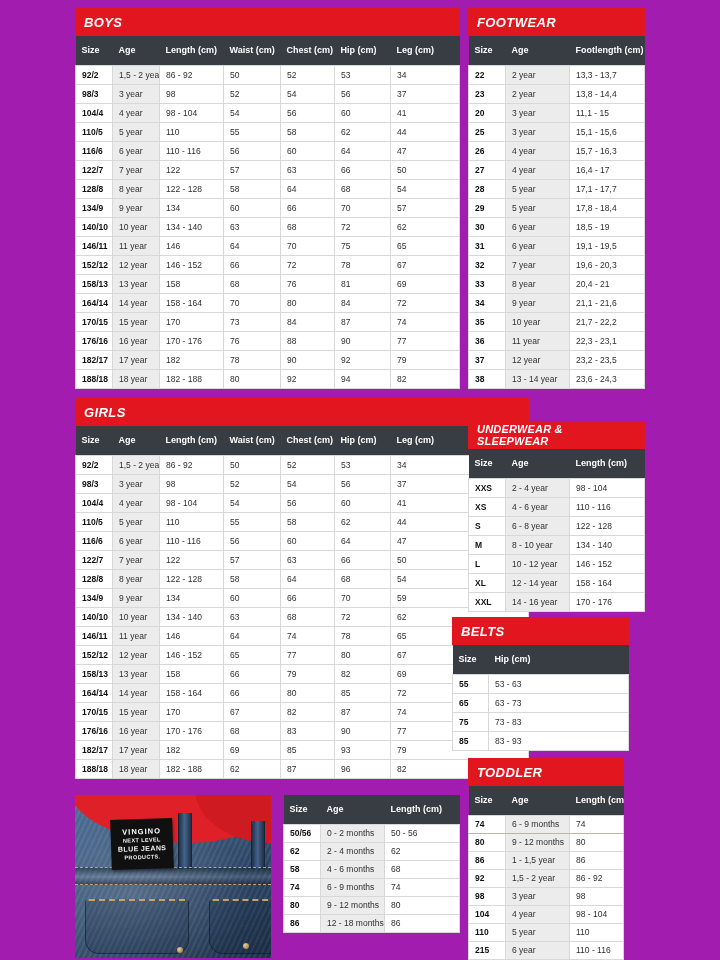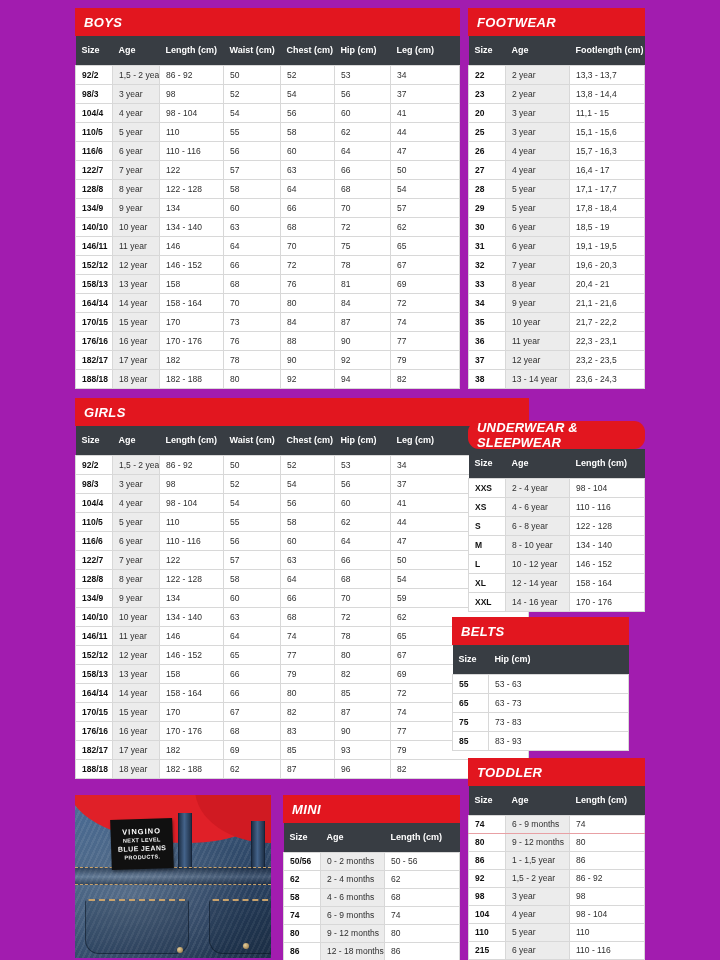--- a/index.html
+++ b/index.html
@@ -3,21 +3,21 @@
 <meta charset="utf-8">
 <style>
   html,body{margin:0;padding:0;background:#ffffff;}
   body{font-family:"Liberation Sans", sans-serif;}
   .page{position:relative;width:720px;height:960px;background:#a21caf;overflow:hidden;}
 
   .card{position:absolute;}
   .ttl{display:flex;align-items:center;height:28px;box-sizing:border-box;
        padding:0 9px;background:#e2161f;color:#ffffff;
        font-weight:bold;font-style:italic;font-size:13px;letter-spacing:.4px;}
-  .ttl-sm{font-size:13px;letter-spacing:.2px;border-radius:11px;}
+  .ttl-sm{font-size:11px;letter-spacing:.2px;}
 
   table{border-collapse:collapse;width:100%;table-layout:fixed;}
   thead th{background:#383d43;color:#ffffff;font-size:9px;font-weight:bold;
            text-align:left;height:29px;padding:0 6px;box-sizing:border-box;
            border:none;white-space:nowrap;overflow:hidden;}
   tbody td{font-size:8.5px;color:#2e2e2e;height:19px;padding:0 6px;
            box-sizing:border-box;border:1px solid #d8d8d8;background:#ffffff;
            white-space:nowrap;overflow:hidden;}
   tbody td.size{font-weight:bold;color:#101010;}
   tbody td.gray{background:#ececec;}
@@ -591,21 +591,21 @@
             <td>73 - 83</td>
           </tr>
           <tr>
             <td class="size">85</td>
             <td>83 - 93</td>
           </tr>
         </tbody>
       </table>
   </section>
 
-  <section class="card" style="left:468px;top:758px;width:177px;">
+  <section class="card" style="left:468px;top:758px;width:156px;">
     <div class="ttl">TODDLER</div>
     <table class="cols-3 rows-18 toddler-red-line">
         <thead>
           <tr>
             <th>Size</th>
             <th>Age</th>
             <th>Length (cm)</th>
           </tr>
         </thead>
         <tbody>
@@ -647,21 +647,20 @@
           <tr>
             <td class="size">215</td>
             <td class="gray">6 year</td>
             <td>110 - 116</td>
           </tr>
         </tbody>
       </table>
   </section>
 
   <section class="card" style="left:283px;top:795px;width:177px;">
-    <div class="ttl">MINI</div>
     <table class="cols-3 rows-18">
         <thead>
           <tr>
             <th>Size</th>
             <th>Age</th>
             <th>Length (cm)</th>
           </tr>
         </thead>
         <tbody>
           <tr>

